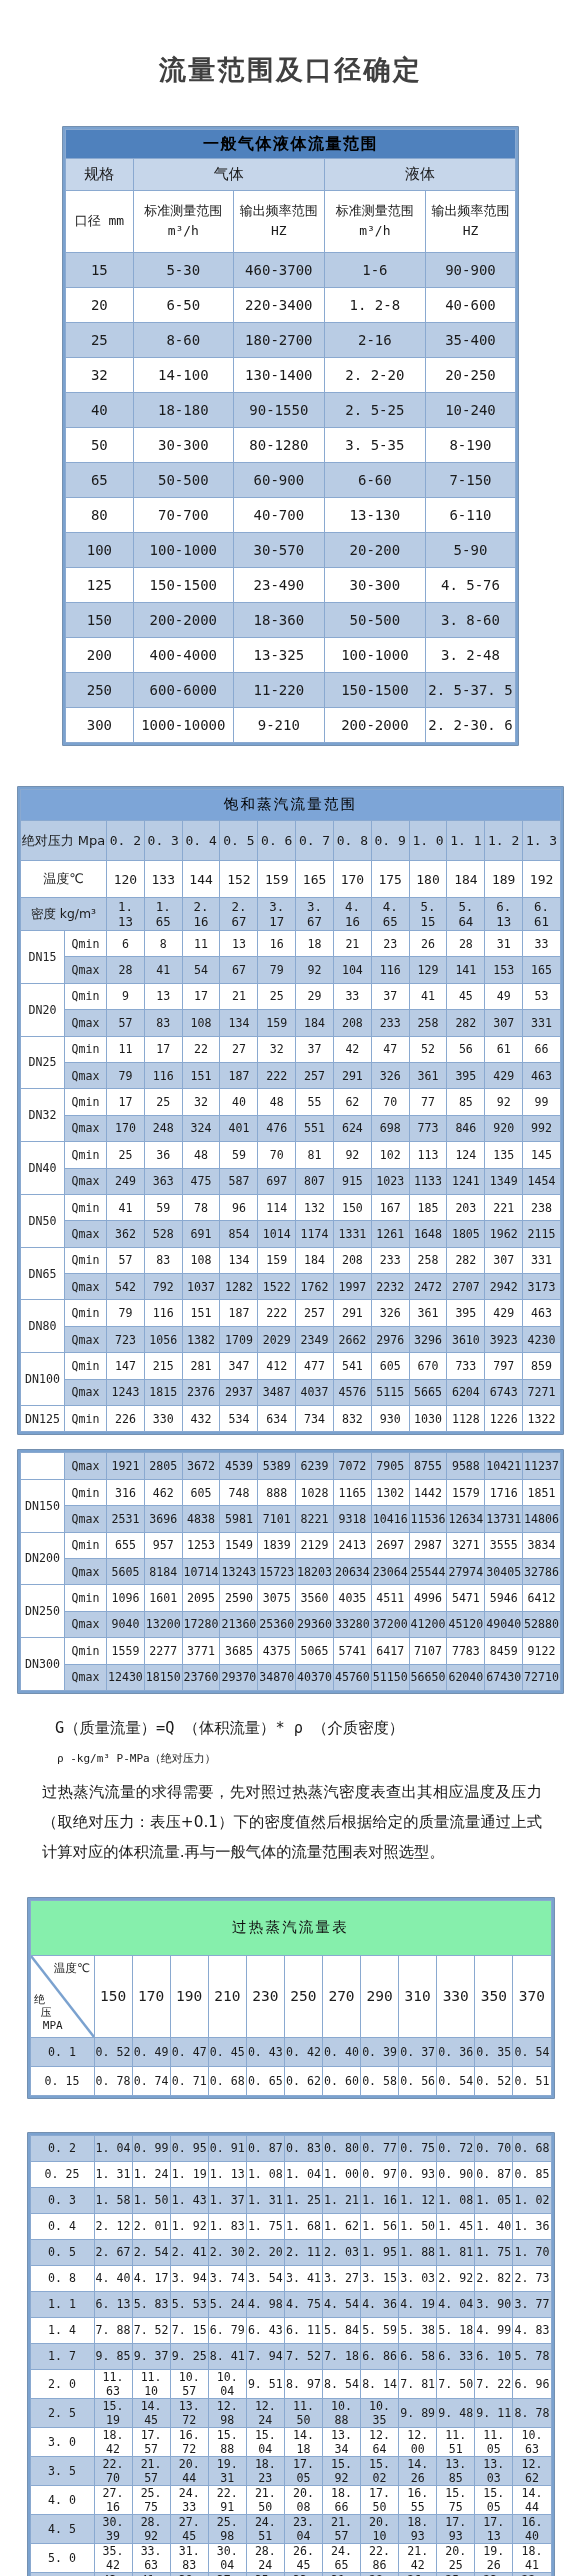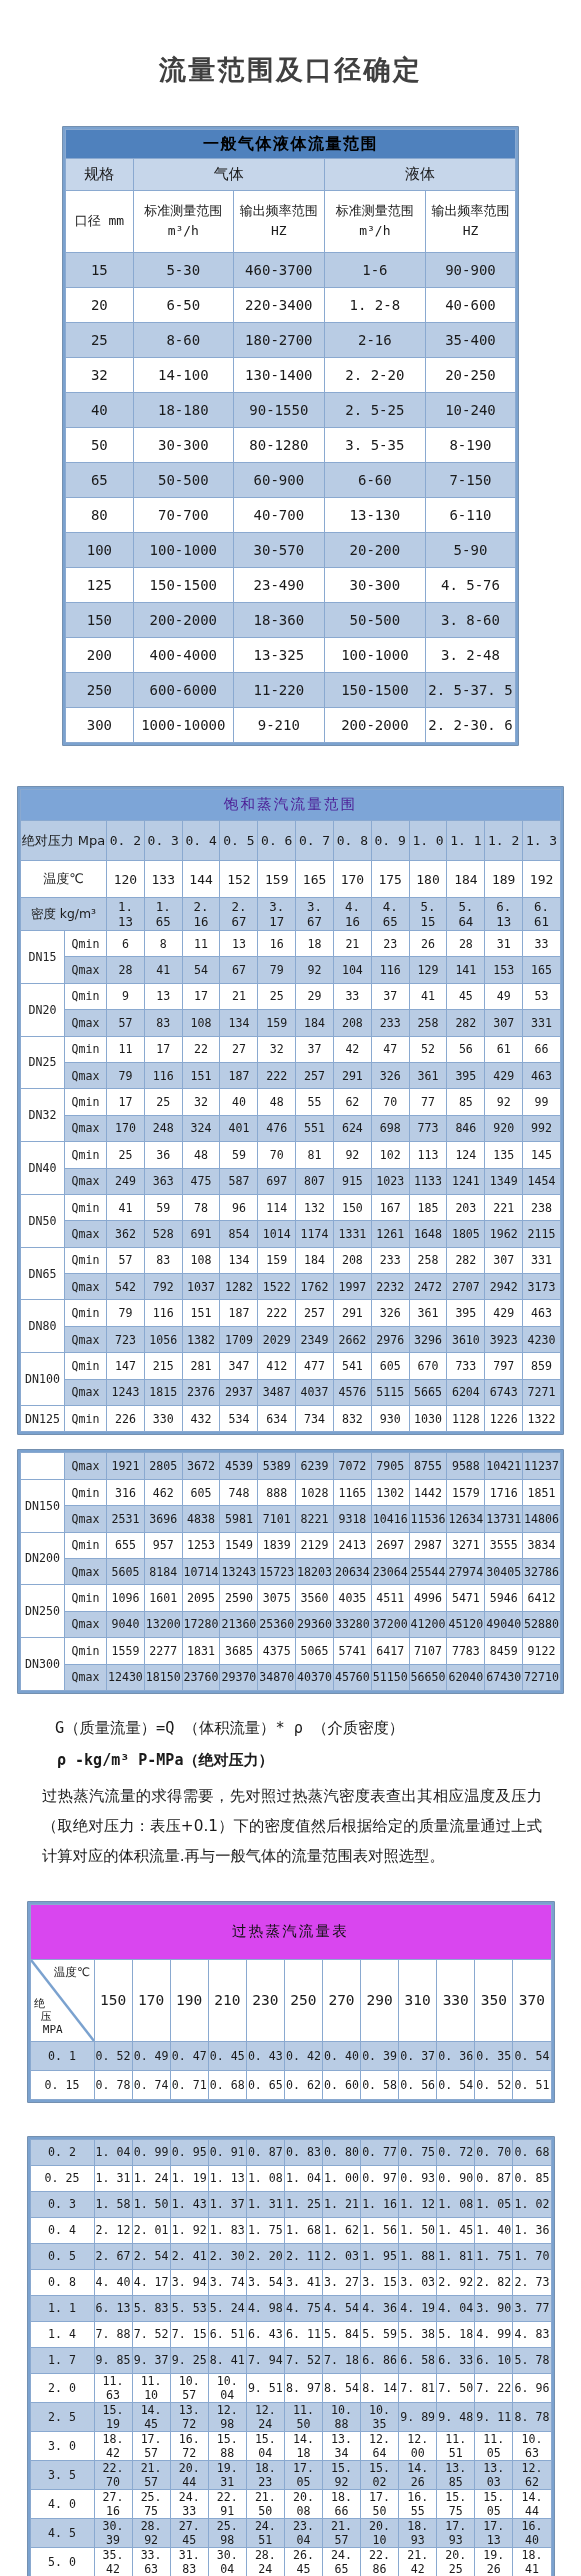--- a/index.html
+++ b/index.html
@@ -28,37 +28,37 @@
 
   
   .t1 .title-th { background:#4f81bd; color:#000000; font-size:16px; height:28px;
     font-weight:bold; letter-spacing:1.5px; font-family:"DejaVu Sans","Liberation Sans",sans-serif; }
   .t1 .group th { background:#c6d6ea; font-size:15px; height:30.5px;
     font-family:"DejaVu Sans","Liberation Sans",sans-serif;text-align:center; }
   .t1 .cols th { background:#fff; font-size:13px; height:58px; line-height:1.55; padding:1.5px 4.4px; }
   .t1 tbody td { height:34px; font-size:14px; }
 
   
-  .t2 .title-th { background:#7da5d7; color:#4c1d95; font-size:14.5px; height:30.5px;
+  .t2 .title-th { background:#7da5d7; color:#000000; font-size:14.5px; height:30.5px;
     letter-spacing:2.2px; font-family:"DejaVu Sans","Liberation Sans",sans-serif; }
   .t2 td.hlabel { font-size:12.4px; font-family:"DejaVu Sans","Liberation Sans",sans-serif; }
   .t2 tr.row-press td { height:39px; font-size:13px; }
   .t2 tr.row-temp  td { height:36px; font-size:13px; }
   .t2 tr.row-dens  td { height:32px; font-size:12.4px; }
   .t2 tr.data td { height:25.4px; font-size:11.6px; }
   .t2 td.sub { font-size:11.6px; color:#222; }
 
   
   .formula { margin:25px 0 0 55px; font-size:15.3px; font-family:"DejaVu Sans Mono","DejaVu Sans",sans-serif; }
-  .rho-line { margin:11.6px 0 0 57px; font-size:15px; font-family:"DejaVu Sans Mono","DejaVu Sans",sans-serif;font-weight:bold; }
+  .rho-line { margin:11.6px 0 0 57px; font-size:11px; font-family:"DejaVu Sans Mono","DejaVu Sans",sans-serif; }
   .para { margin:11.6px 39px 0 42px; font-size:15.3px; line-height:30px; text-align:justify;
     font-family:"DejaVu Sans","Liberation Sans",sans-serif; }
 
   
-  .t3 .title-th { background:#d946ef; color:#111; font-size:14.5px; height:54px;
+  .t3 .title-th { background:#86efac; color:#111; font-size:14.5px; height:54px;
     letter-spacing:2.2px; font-family:"DejaVu Sans","Liberation Sans",sans-serif; }
   .t3 .temp-th { background:#fff; font-size:14.5px; height:81px; }
   .t3 th.corner { background:#fff; position:relative; padding:0; }
   .t3 th.corner svg { position:absolute; left:0; top:0; width:100%; height:100%; display:block; }
   .t3 .c-top { position:absolute; top:5.8px; right:3.6px; font-size:11.6px;
     font-family:"DejaVu Sans","Liberation Sans",sans-serif; }
   .t3 .c-bot { position:absolute; left:3.6px; bottom:4.4px; font-size:11px; text-align:left;
     line-height:1.2; font-family:"DejaVu Sans","Liberation Sans",sans-serif; }
   .t3 .c-bot .l2 { padding-left:6.5px; display:block; }
   .t3 .c-bot .l3 { padding-left:8.7px; display:block; font-family:"DejaVu Sans Mono",sans-serif; }
@@ -693,21 +693,21 @@
           <td>41200</td>
           <td>45120</td>
           <td>49040</td>
           <td>52880</td>
         </tr>
         <tr class="data plain">
           <td class="dn" rowspan="2">DN300</td>
           <td class="sub">Qmin</td>
           <td>1559</td>
           <td>2277</td>
-          <td>1831</td>
+          <td>3771</td>
           <td>3685</td>
           <td>4375</td>
           <td>5065</td>
           <td>5741</td>
           <td>6417</td>
           <td>7107</td>
           <td>7783</td>
           <td>8459</td>
           <td>9122</td>
         </tr>
@@ -938,21 +938,21 @@
           <td>4. 19</td>
           <td>4. 04</td>
           <td>3. 90</td>
           <td>3. 77</td>
         </tr>
         <tr class="plain">
           <td>1. 4</td>
           <td>7. 88</td>
           <td>7. 52</td>
           <td>7. 15</td>
-          <td>6. 51</td>
+          <td>6. 79</td>
           <td>6. 43</td>
           <td>6. 11</td>
           <td>5. 84</td>
           <td>5. 59</td>
           <td>5. 38</td>
           <td>5. 18</td>
           <td>4. 99</td>
           <td>4. 83</td>
         </tr>
         <tr class="stripe">

